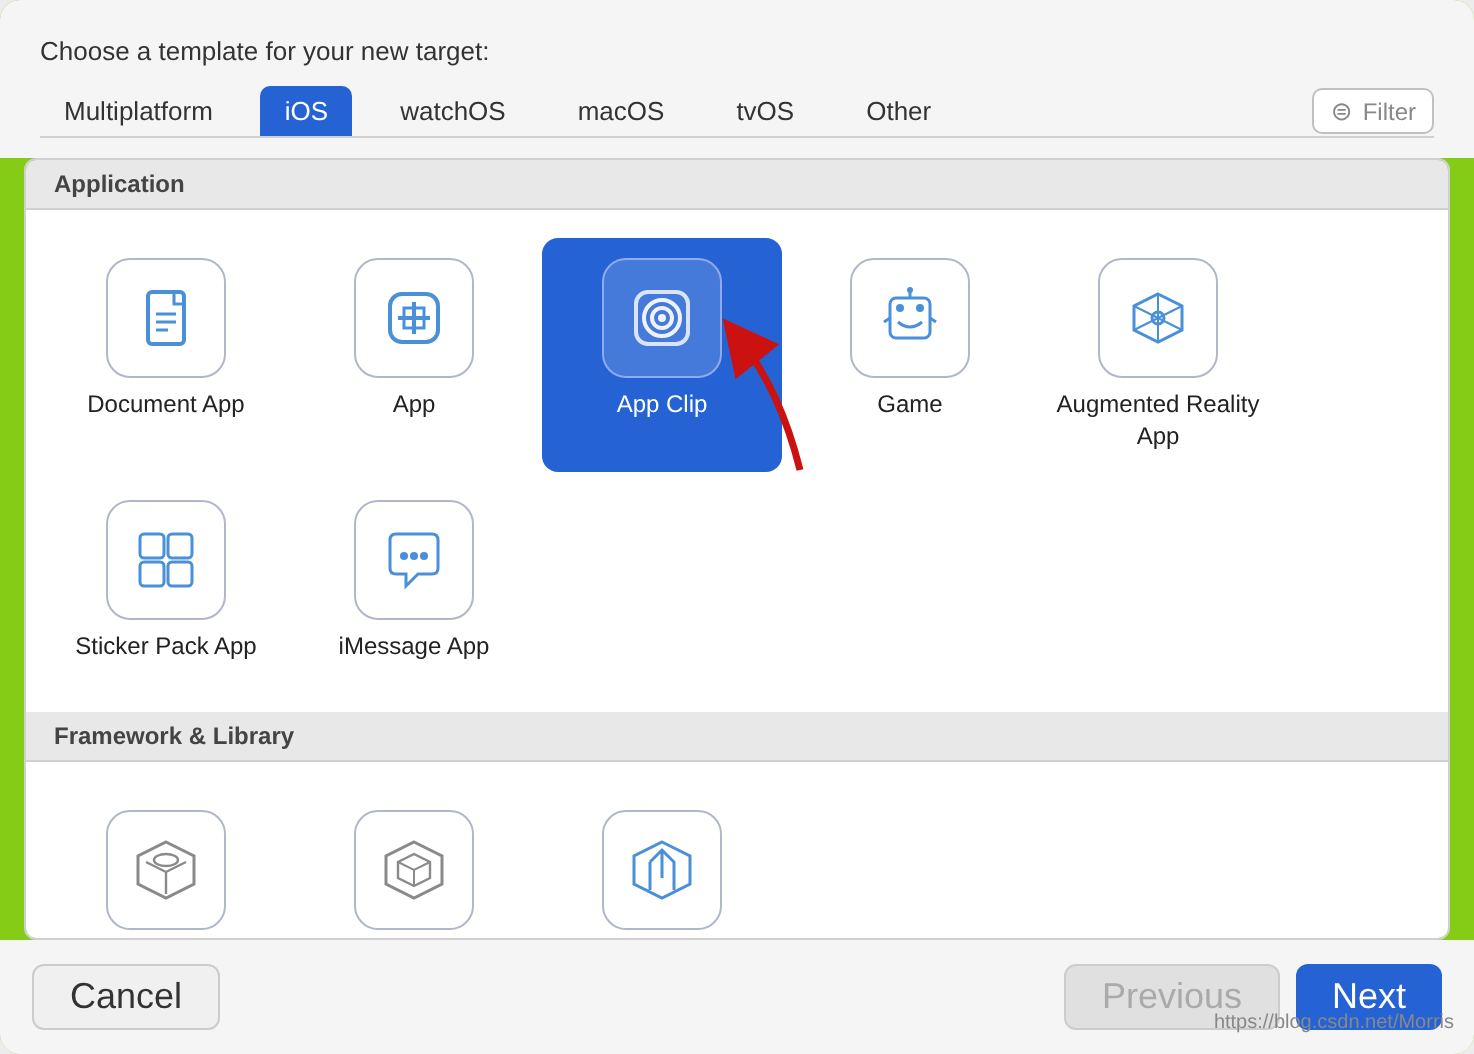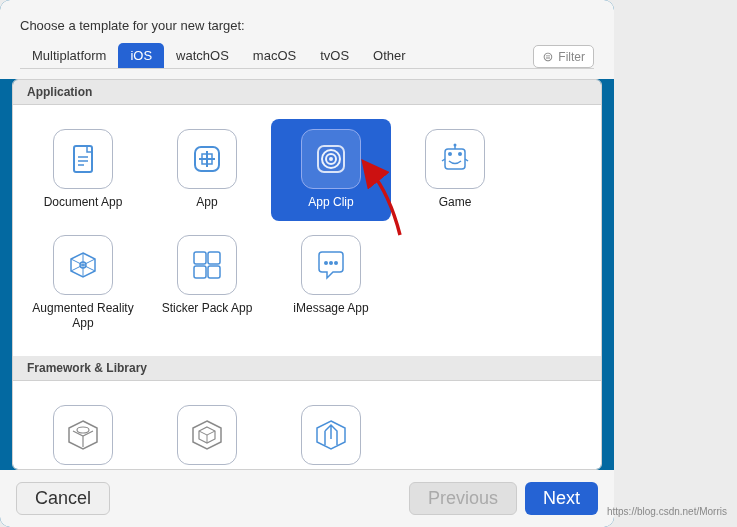--- a/index.html
+++ b/index.html
@@ -8,44 +8,44 @@
       height: 527px;
       background: #ececec;
       font-family: -apple-system, BlinkMacSystemFont, 'Helvetica Neue', Arial, sans-serif;
       font-size: 13px;
       color: #1a1a1a;
       display: flex;
       flex-direction: column;
     }
 
     .dialog {
-      background: #0369a1;
-      width: 614px;
+      background: #84cc16;
+      width: 737px;
       height: 527px;
       display: flex;
       flex-direction: column;
       border-radius: 10px;
       overflow: hidden;
     }
 
     .dialog-header {
       padding: 18px 20px 10px 20px;
       background: #f5f5f5;
     }
 
     .dialog-title {
       font-size: 13px;
       color: #333;
       margin-bottom: 10px;
     }
 
     .tabs-bar {
       display: flex;
-      align-items: flex-end;
-      gap: 0;
+      align-items: center;
+      gap: 12px;
       border-bottom: 1px solid #d0d0d0;
       padding-bottom: 0;
     }
 
     .tab {
       padding: 5px 12px;
       font-size: 13px;
       cursor: pointer;
       border-radius: 5px 5px 0 0;
       color: #333;

